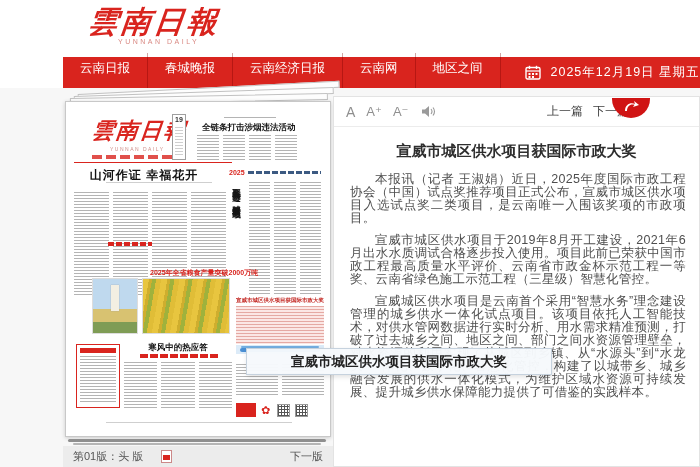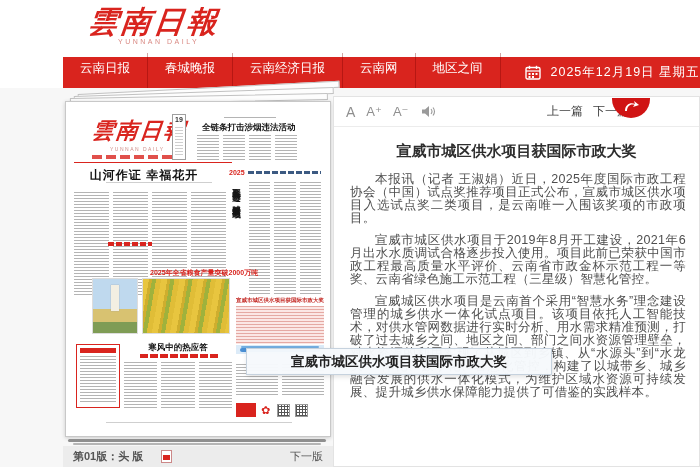--- a/index.html
+++ b/index.html
@@ -108,21 +108,21 @@
   .redbox { width:20px; height:14px; background:#d9241e; }
   .redglyph { width:11px; height:12px; color:#d9241e; font-size:11px; line-height:12px; }
   .qr { width:13px; height:13px; border:1px solid #9a9a9a; background-color:#fff;
     background-image:repeating-linear-gradient(0deg,#555 0 1px,transparent 1px 3px),
       repeating-linear-gradient(90deg,#555 0 1px,transparent 1px 3px); }
   .foot-line { position:absolute; left:40px; top:320px; width:186px; height:3px; }
 
   
   .pager { position:absolute; left:63px; top:446px; width:272px; height:21px; background:#ececec;
     display:flex; align-items:center; font-size:11px; color:#555; }
-  .pager-left { display:flex; align-items:center; gap:18px; padding-left:10px;font-weight:bold; }
+  .pager-left { display:flex; align-items:center; gap:18px; padding-left:10px; }
   .pager-right { margin-left:auto; padding-right:12px; cursor:pointer; }
   .pdf-ico { width:11px; height:13px; border:1px solid #c88; background:#fff; position:relative; }
   .pdf-ico::after { content:""; position:absolute; left:1px; right:1px; top:4px; height:5px; background:#d9241e; }
 
   
   .panel { position:absolute; left:333px; top:96px; width:367px; height:371px;
     background:#fff; border:1px solid #e3e3e3; }
   .toolbar { height:30px; border-bottom:1px solid #ececec; display:flex; align-items:center; padding:0 12px; }
   .fbtn { color:#8f8f8f; margin-right:11px; cursor:pointer; font-size:14px; }
   .fbtn.small { font-size:13px; }

